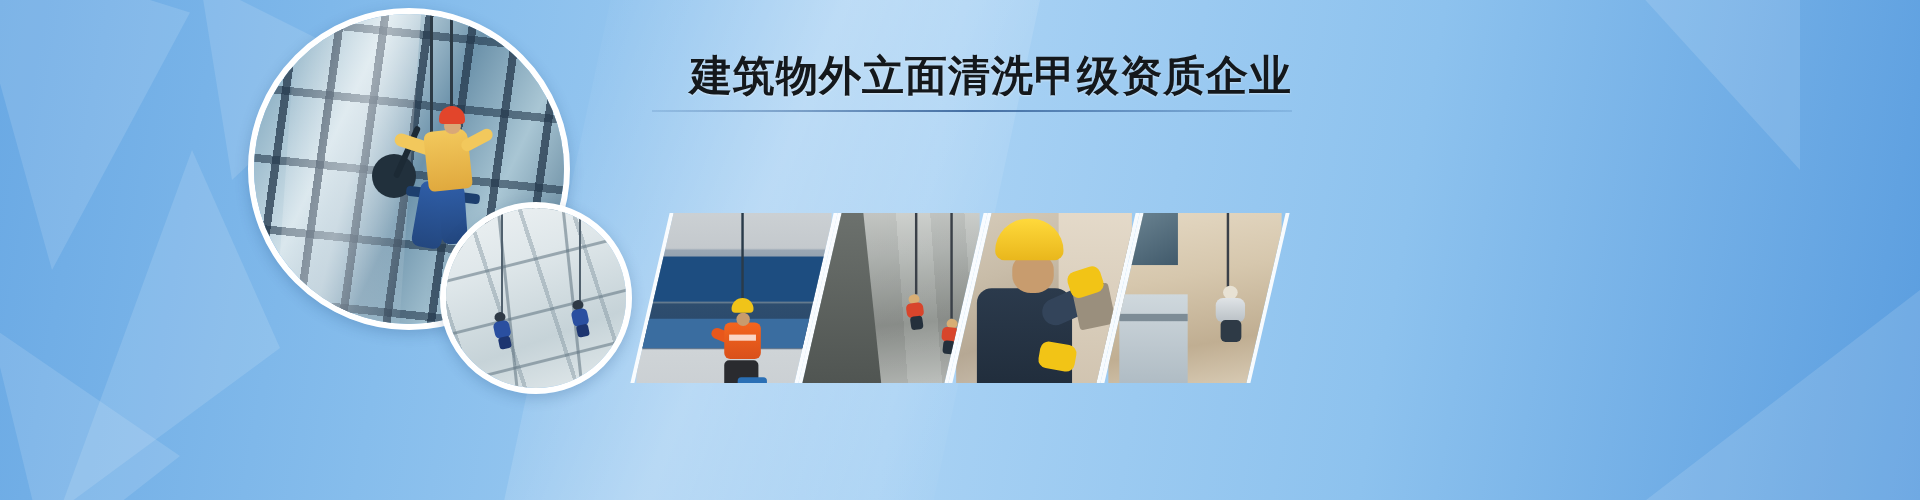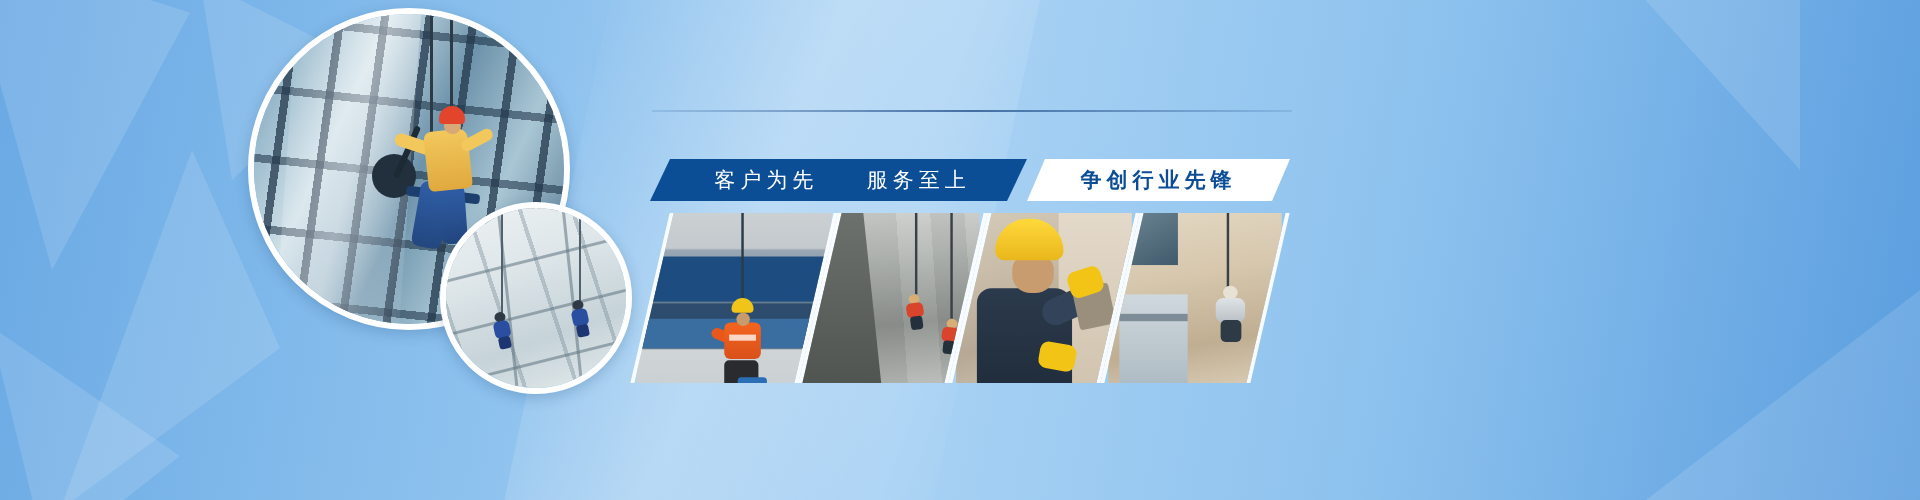--- a/index.html
+++ b/index.html
@@ -329,31 +329,23 @@
           <div class="hd"></div>
           <div class="bd"></div>
           <div class="lg"></div>
         </div>
       </div>
     </div>
 
   </div>
 
   <div class="content">
+    <div class="headline">建筑物外立面清洗甲级资质企业</div>
     <div class="rule"></div>
 
-    <div class="ribbon">
-      <div class="ribbon-blue">
-        <span>客户为先</span>
-        <span>服务至上</span>
-      </div>
-      <div class="ribbon-white">
-        <span>争创行业先锋</span>
-      </div>
-    </div>
   </div>
 
   <div class="strip">
 
     <div class="panel p1">
       <div class="panel-inner">
         <div class="p1-bg"></div>
         <div class="p1-band p1-b1"></div>
         <div class="p1-band p1-b2"></div>
         <div class="p1-rope"></div>

